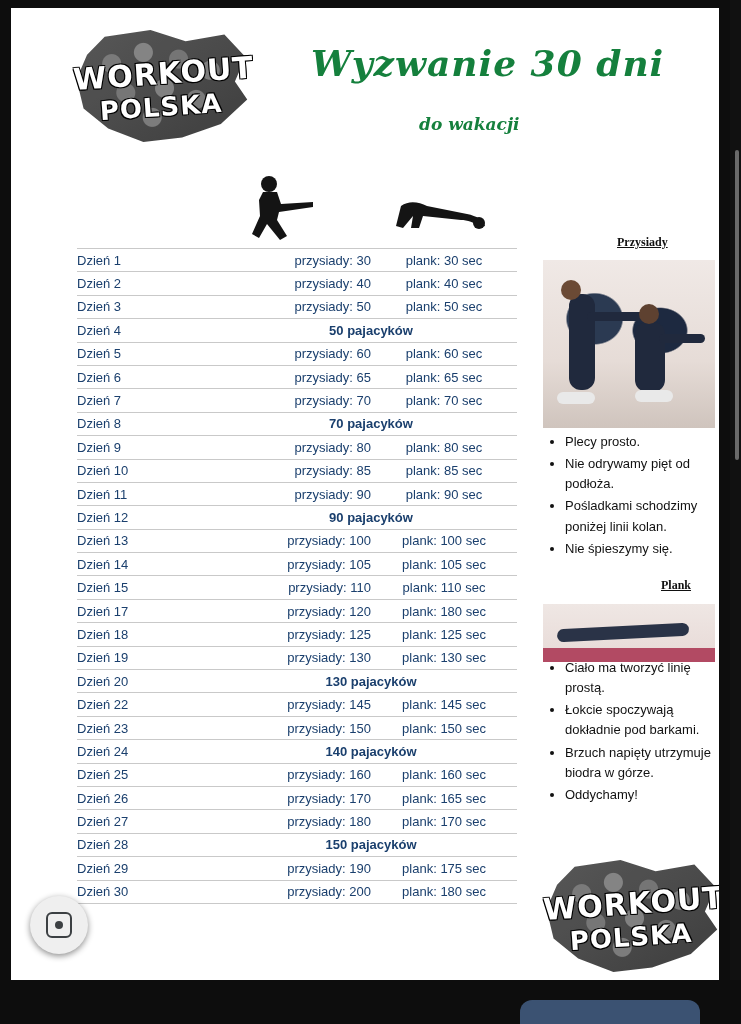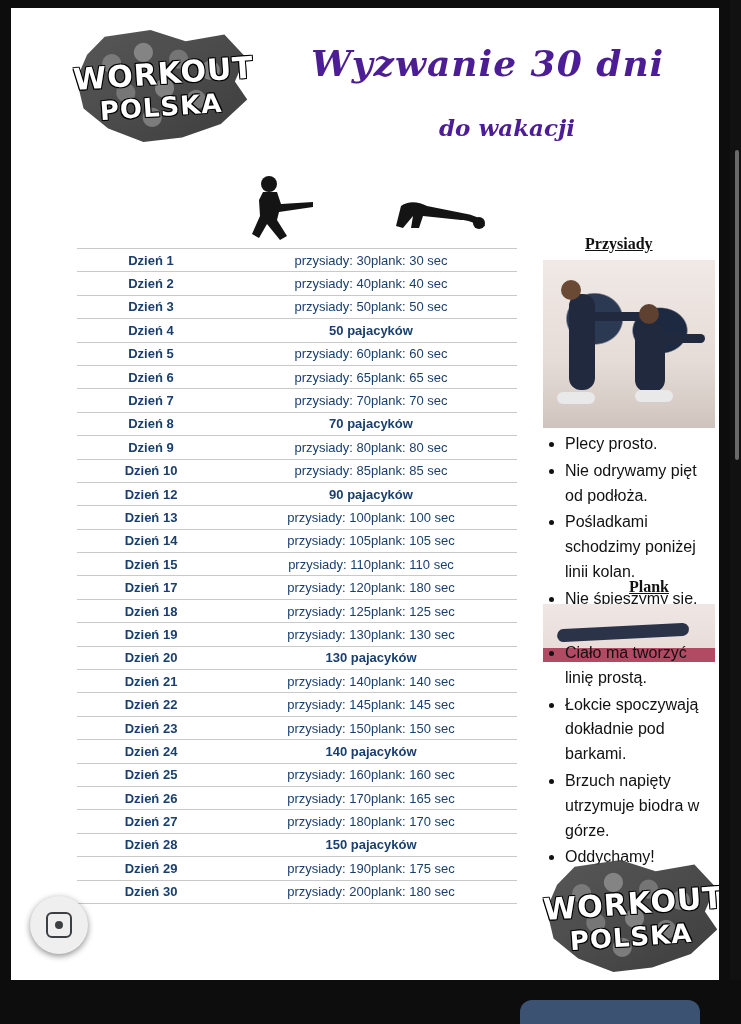--- a/index.html
+++ b/index.html
@@ -92,27 +92,27 @@
     font-weight: bold;
     letter-spacing: 1px;
     text-shadow: 1px 1px 0 #000, -1px 1px 0 #000, 1px -1px 0 #000, -1px -1px 0 #000;
     transform: rotate(-4deg);
   }
   .logo .word1 { top: 26px; font-size: 30px; }
   .logo .word2 { top: 62px; font-size: 26px; }
 
   .title {
     position: absolute;
-    color: #4c1d95;
+    color: #15803d;
     font-family: "DejaVu Serif", serif;
     font-style: italic;
     font-weight: bold;
   }
   #title-main { left: 300px; top: 34px; font-size: 36px; letter-spacing: 1px; }
-  #title-sub  { left: 428px; top: 106px; font-size: 23px; }
+  #title-sub  { left: 408px; top: 106px; font-size: 17px; }
 
   
   .glyph {
     position: absolute;
     color: #1a1a1a;
   }
   #glyph-squat { left: 236px; top: 166px; width: 72px; height: 68px; }
   #glyph-plank { left: 382px; top: 186px; width: 96px; height: 44px; }
 
   
@@ -125,40 +125,41 @@
   table.plan td {
     border-top: 1px solid #c9c9c9;
     border-bottom: 1px solid #c9c9c9;
     height: 23.4px;
     font-size: 13px;
     color: #1a3f6d;
     padding: 0;
   }
   td.day {
     width: 148px;
-    text-align: center;
-    font-weight: bold;
+    text-align: left;
+    font-weight: normal;
     color: #000;
   }
   td.col2 { width: 146px; text-align: right; }
-  td.col3 { width: 146px; text-align: left; }
+  td.col3 { width: 146px; text-align: center; }
   td.jump {
     text-align: center;
     font-weight: bold;
     color: #1a3f6d;
   }
 
   
   .rc-heading {
     position: absolute;
     font-weight: bold;
-    font-size: 16px;
+    font-size: 12px;
     color: #111;
     text-decoration: underline;
     font-family: "Liberation Serif", serif;
+    margin-left: 32px;
   }
   #h-squats { left: 574px; top: 227px; }
   #h-plank  { left: 618px; top: 570px; }
 
   .photo {
     position: absolute;
     background: #d8cfcb;
     overflow: hidden;
   }
   #photo-squats {
@@ -188,26 +189,26 @@
     position: absolute;
     left: 0; bottom: 0; width: 172px; height: 14px;
     background: #b24a63;
   }
 
   ul.tips {
     position: absolute;
     margin: 0;
     padding-left: 18px;
     width: 170px;
-    font-size: 16px;
+    font-size: 13px;
     color: #111;
     line-height: 1.55;
   }
   #tips-squats { left: 536px; top: 424px; }
-  #tips-plank  { left: 536px; top: 633px; }
+  #tips-plank  { left: 536px; top: 650px; }
   ul.tips li { margin-bottom: 2px; }
 
   #logo-bottom { left: 532px; top: 852px; width: 176px; height: 112px; }
   #logo-top { left: 62px; top: 22px; }
 
   
   .lens-box {
     width: 26px; height: 26px;
     border: 2.5px solid #3c4043;
     border-radius: 6px;
@@ -297,20 +298,25 @@
               <td class="day">Dzień 9</td>
               <td class="col2">przysiady: 80</td>
               <td class="col3">plank: 80 sec</td>
             </tr>
             <tr>
               <td class="day">Dzień 10</td>
               <td class="col2">przysiady: 85</td>
               <td class="col3">plank: 85 sec</td>
             </tr>
             <tr>
+              <td class="day">Dzień 11</td>
+              <td class="col2">przysiady: 90</td>
+              <td class="col3">plank: 90 sec</td>
+            </tr>
+            <tr>
               <td class="day">Dzień 12</td>
               <td class="jump" colspan="2">90 pajacyków</td>
             </tr>
             <tr>
               <td class="day">Dzień 13</td>
               <td class="col2">przysiady: 100</td>
               <td class="col3">plank: 100 sec</td>
             </tr>
             <tr>
               <td class="day">Dzień 14</td>
@@ -333,25 +339,20 @@
               <td class="col3">plank: 125 sec</td>
             </tr>
             <tr>
               <td class="day">Dzień 19</td>
               <td class="col2">przysiady: 130</td>
               <td class="col3">plank: 130 sec</td>
             </tr>
             <tr>
               <td class="day">Dzień 20</td>
               <td class="jump" colspan="2">130 pajacyków</td>
-            </tr>
-            <tr>
-              <td class="day">Dzień 21</td>
-              <td class="col2">przysiady: 140</td>
-              <td class="col3">plank: 140 sec</td>
             </tr>
             <tr>
               <td class="day">Dzień 22</td>
               <td class="col2">przysiady: 145</td>
               <td class="col3">plank: 145 sec</td>
             </tr>
             <tr>
               <td class="day">Dzień 23</td>
               <td class="col2">przysiady: 150</td>
               <td class="col3">plank: 150 sec</td>

